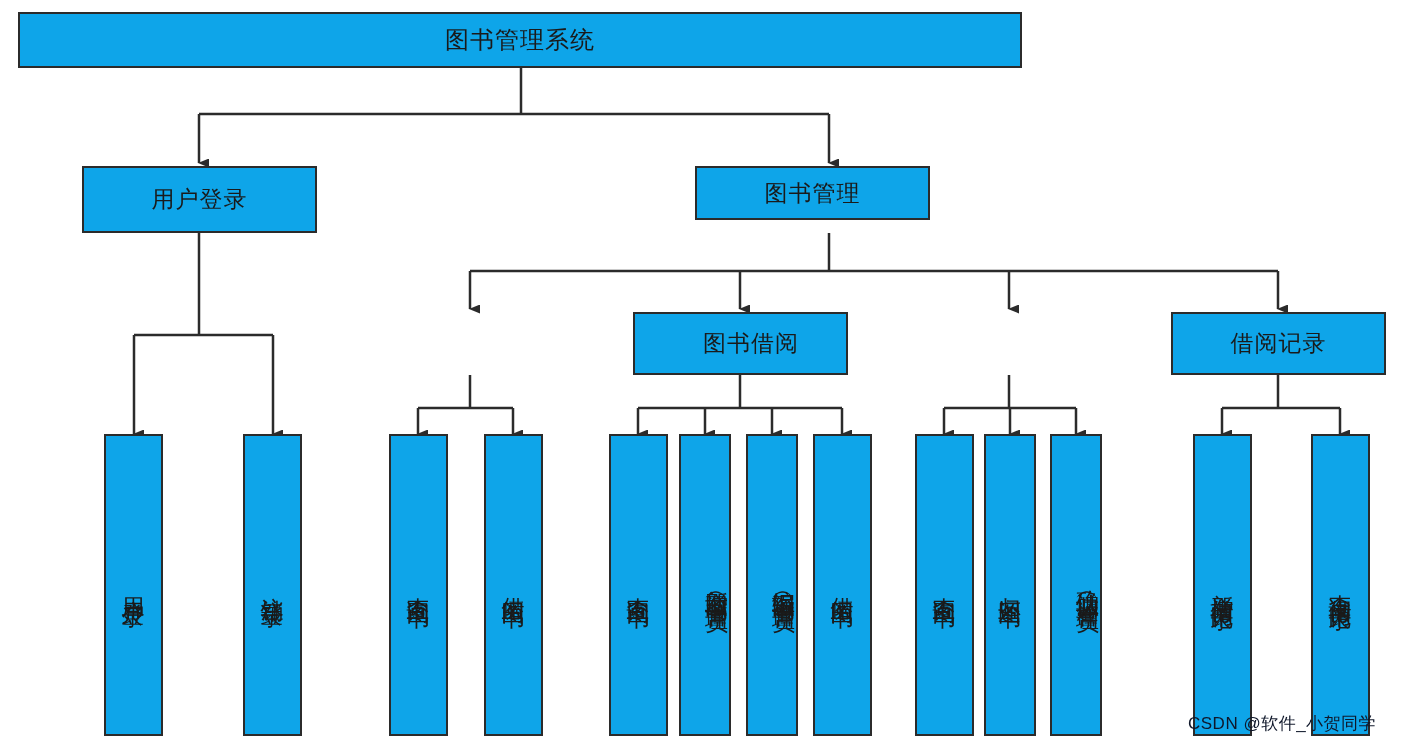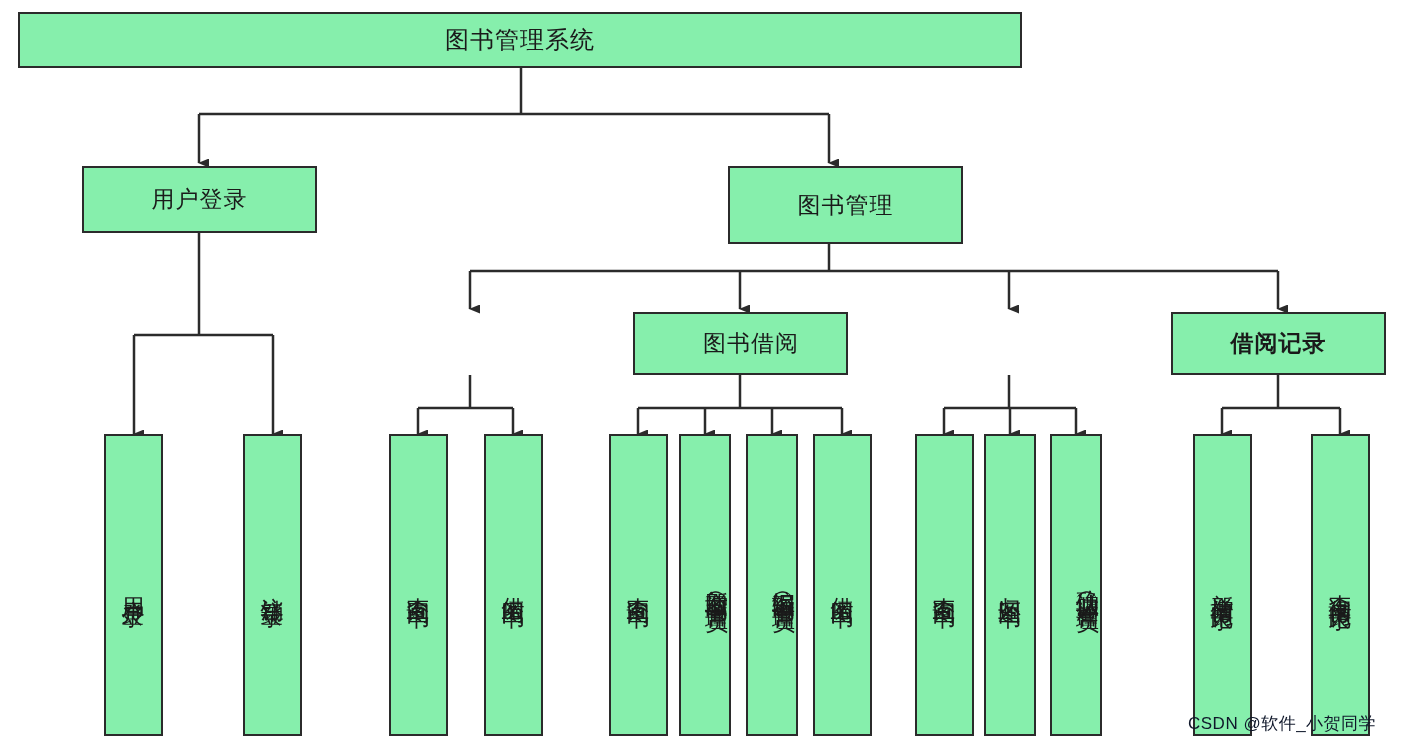--- a/index.html
+++ b/index.html
@@ -8,21 +8,21 @@
     font-family:"Liberation Sans","DejaVu Sans",sans-serif;
     overflow:hidden;
   }
   #canvas{position:relative;width:1405px;height:747px;}
   svg.links{position:absolute;left:0;top:0;width:1405px;height:747px;pointer-events:none;}
 
   .node{
     position:absolute;
     box-sizing:border-box;
     border:2.5px solid #2b2b2b;
-    background:#86efac;
+    background:#0ea5e9;
     display:flex;align-items:center;justify-content:center;
     color:#1a1a1a;
     text-align:center;
     z-index:2;
   }
   .node.h{font-size:23px;letter-spacing:1px;}
   .node.v{
     font-size:23px;
     writing-mode:vertical-rl;
     text-orientation:upright;
@@ -96,24 +96,24 @@
       <path d="M1278,375 L1278,408"></path>
       <path d="M1222,408 L1340,408"></path>
       <path d="M1222,408 L1222,434" marker-end="url(#arrow)"></path>
       <path d="M1340,408 L1340,434" marker-end="url(#arrow)"></path>
     </g>
   </svg>
 
   <div class="node h root" style="left:18px;top:12px;width:1004px;height:56px;">图书管理系统</div>
 
   <div class="node h" style="left:82px;top:166px;width:235px;height:67px;">用户登录</div>
-  <div class="node h" style="left:728px;top:166px;width:235px;height:78px;font-family:Liberation Mono, monospace;">图书管理</div>
+  <div class="node h" style="left:695px;top:166px;width:235px;height:54px;font-family:Liberation Mono, monospace;">图书管理</div>
 
   <div class="node h" style="left:633px;top:312px;width:215px;height:63px;padding-left:21px;">图书借阅</div>
-  <div class="node h" style="left:1171px;top:312px;width:215px;height:63px;font-weight:bold;">借阅记录</div>
+  <div class="node h" style="left:1171px;top:312px;width:215px;height:63px;">借阅记录</div>
 
   <div class="node v mid" style="left:104px;top:434px;width:59px;height:302px;">用户登录</div>
   <div class="node v mid" style="left:243px;top:434px;width:59px;height:302px;">注销登录</div>
 
   <div class="node v mid" style="left:389px;top:434px;width:59px;height:302px;">查询图书</div>
   <div class="node v mid" style="left:484px;top:434px;width:59px;height:302px;">借阅图书</div>
 
   <div class="node v mid" style="left:609px;top:434px;width:59px;height:302px;">查询图书</div>
   <div class="node v" style="left:679px;top:434px;width:52px;height:302px;">新增图书（管理员）</div>
   <div class="node v" style="left:746px;top:434px;width:52px;height:302px;">编辑图书（管理员）</div>

